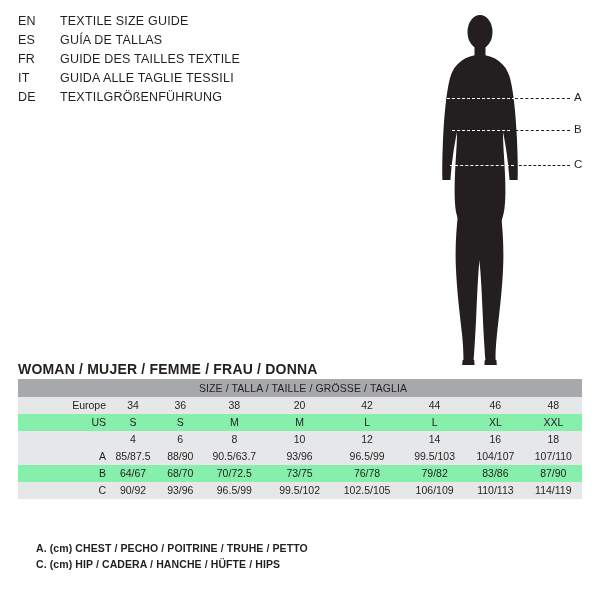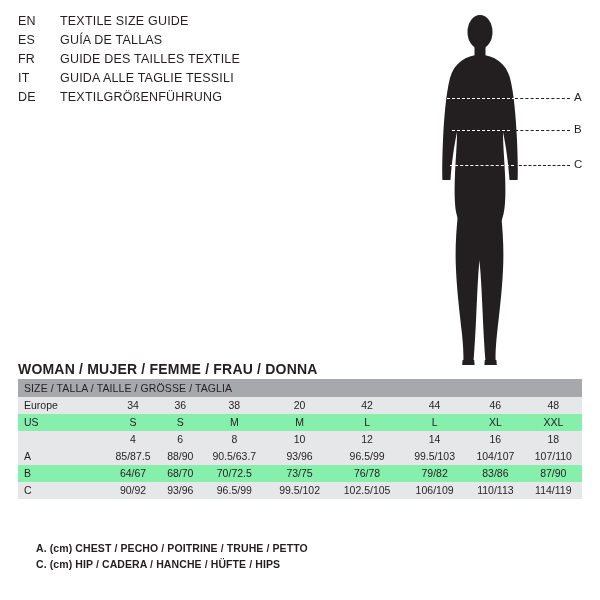--- a/index.html
+++ b/index.html
@@ -99,28 +99,28 @@
   }
   .size-table th, .size-table td {
     padding: 0;
     height: 17px;
     line-height: 17px;
     text-align: center;
     font-weight: normal;
     white-space: nowrap;
   }
   .size-table .rowhead {
-    text-align: left;
+    text-align: right;
     padding-left: 6px;
     width: 88px;
   }
   .size-table tr.head th {
     background: #a6a8ab;
     color: #231f20;
-    text-align: left;
+    text-align: center;
     padding-left: 6px;
     font-size: 10.5px;
     letter-spacing: .1px;
     height: 18px;
     line-height: 18px;
   }
   .size-table tr.shade td {
     background: #e6e7e8;
   }
   .size-table tr.plain td {

